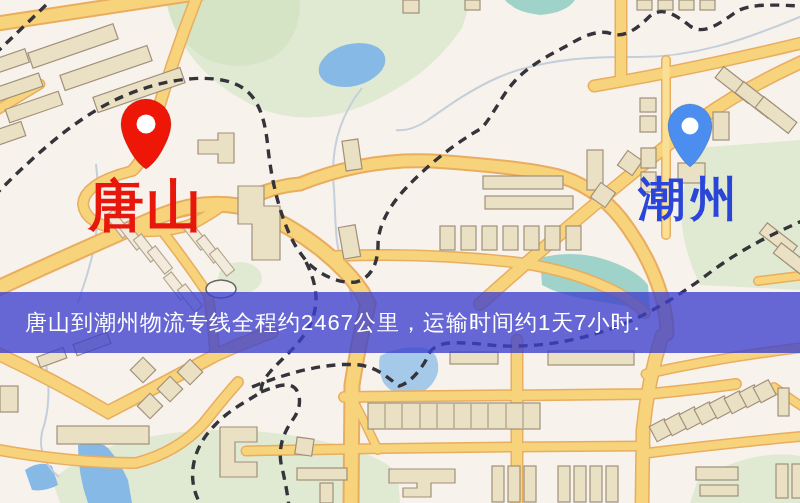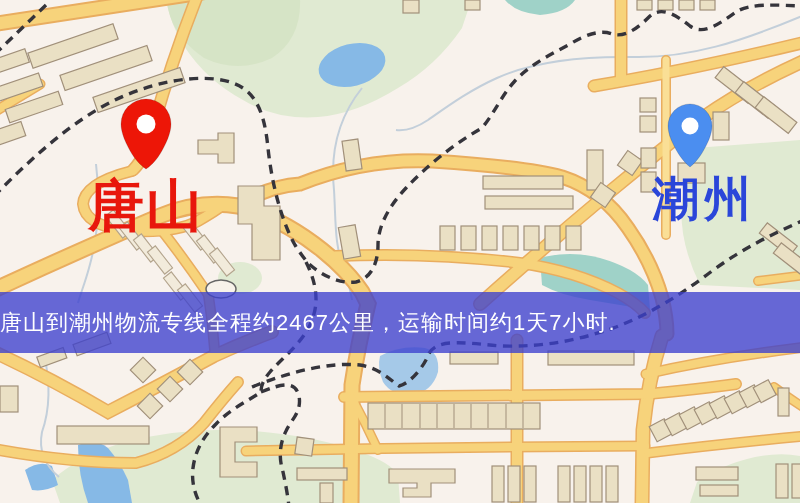--- a/index.html
+++ b/index.html
@@ -21,28 +21,28 @@
   .rfill use.lightroad{stroke:#fadf96}
   .bldg{fill:#eae0c4;stroke:#a1907a;stroke-width:1.2}
   .bldg-light{fill:#f2ebdb;stroke:#b3a48d;stroke-width:1.1}
   .divline{stroke:#a1907a;stroke-width:1;fill:none}
   .rail{fill:none;stroke:#35343b;stroke-width:3.4;stroke-dasharray:9 6.5}
   .oval{fill:#f7f2ea;stroke:#666;stroke-width:1.5}
   .pin-stroke{stroke:rgba(0,0,0,0.15);stroke-width:1}
   
   .city-label{position:absolute;font-weight:bold;line-height:1;white-space:nowrap;}
   .origin-label{left:88px;top:178px;font-size:56px;color:#e8170c;letter-spacing:2px;}
-  .dest-label{left:638px;top:175px;font-size:47px;color:#2a46d9;letter-spacing:5px;margin-left:14px;}
+  .dest-label{left:638px;top:175px;font-size:47px;color:#2a46d9;letter-spacing:5px;}
   
   .banner{
     position:absolute;left:0;top:292px;width:800px;height:61px;
     background:rgba(60,64,206,0.78);
   }
   .banner span{
-    display:block;line-height:61px;
+    display:block;padding-left:25px;line-height:61px;
     font-size:22px;letter-spacing:1px;color:#ffffff;white-space:nowrap;
   }
 </style>
 </head>
 <body>
 
 <div class="stage">
 
   <svg width="800" height="503" viewBox="0 0 800 503">
     <defs>

